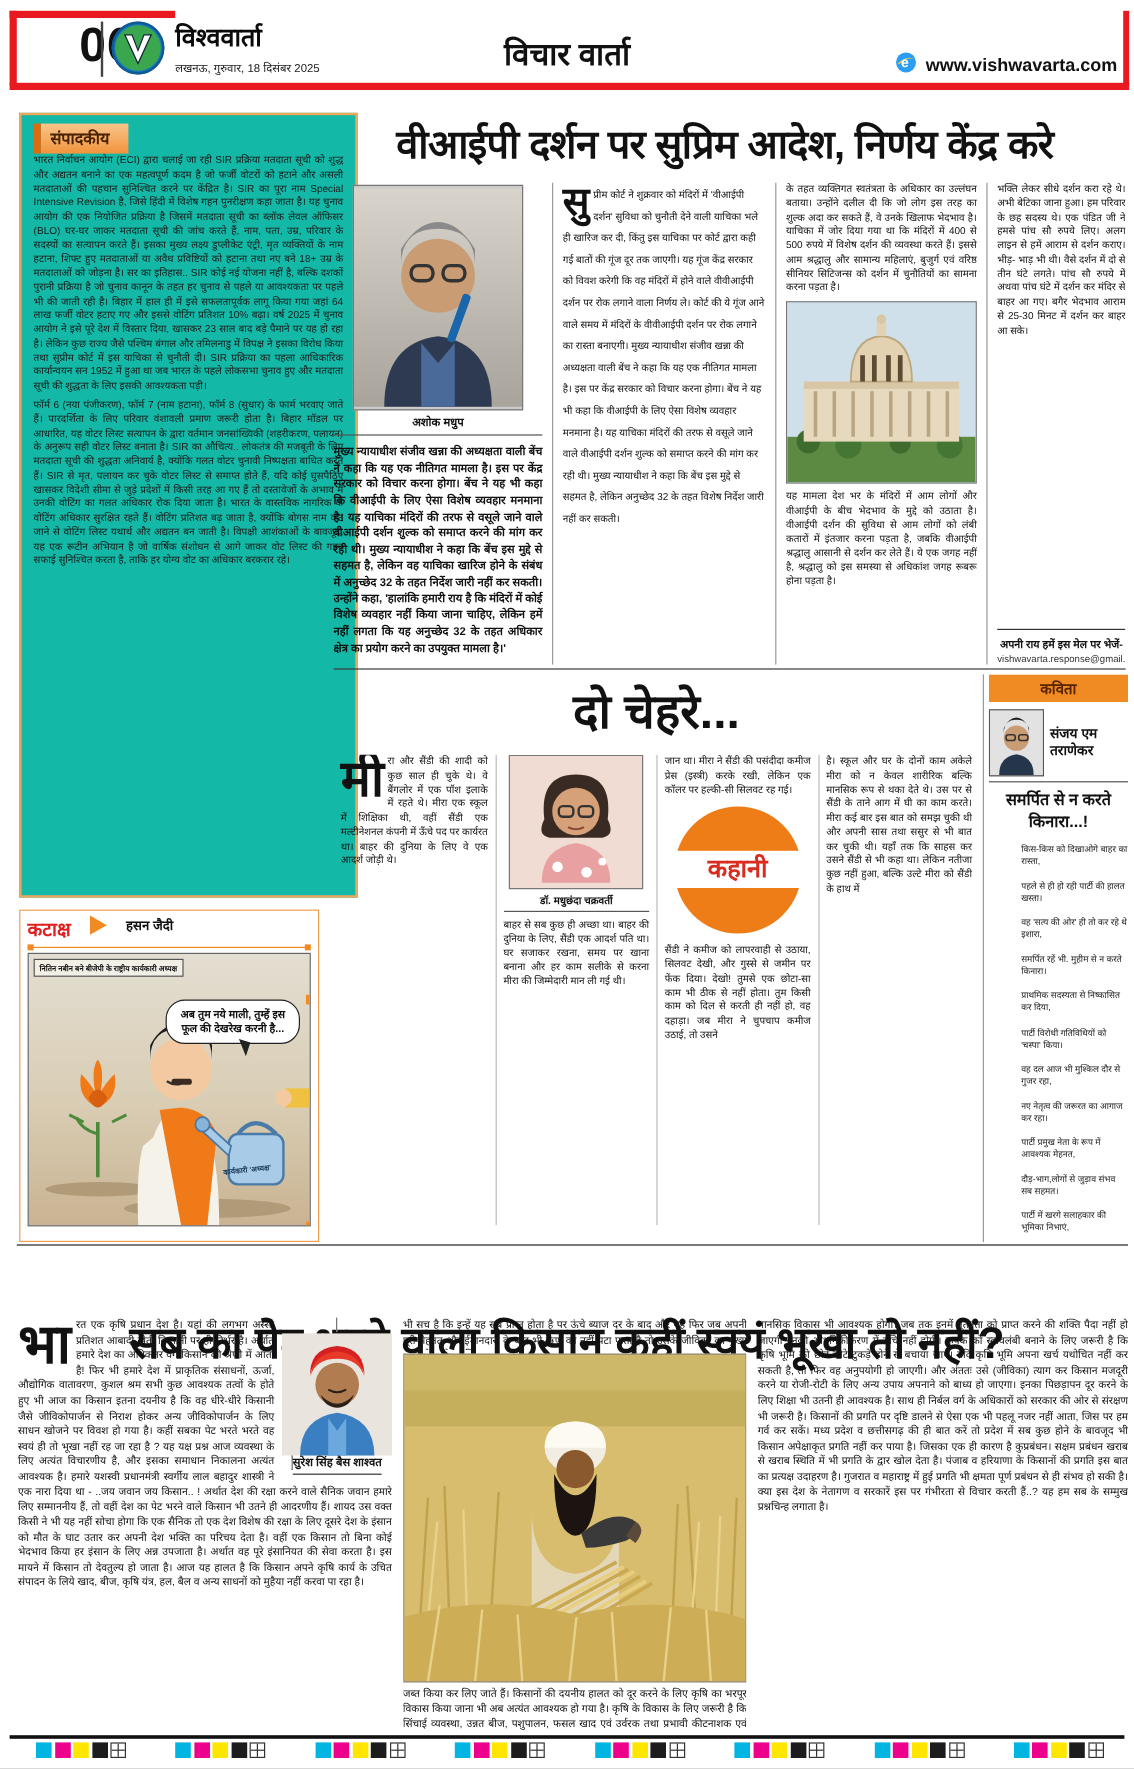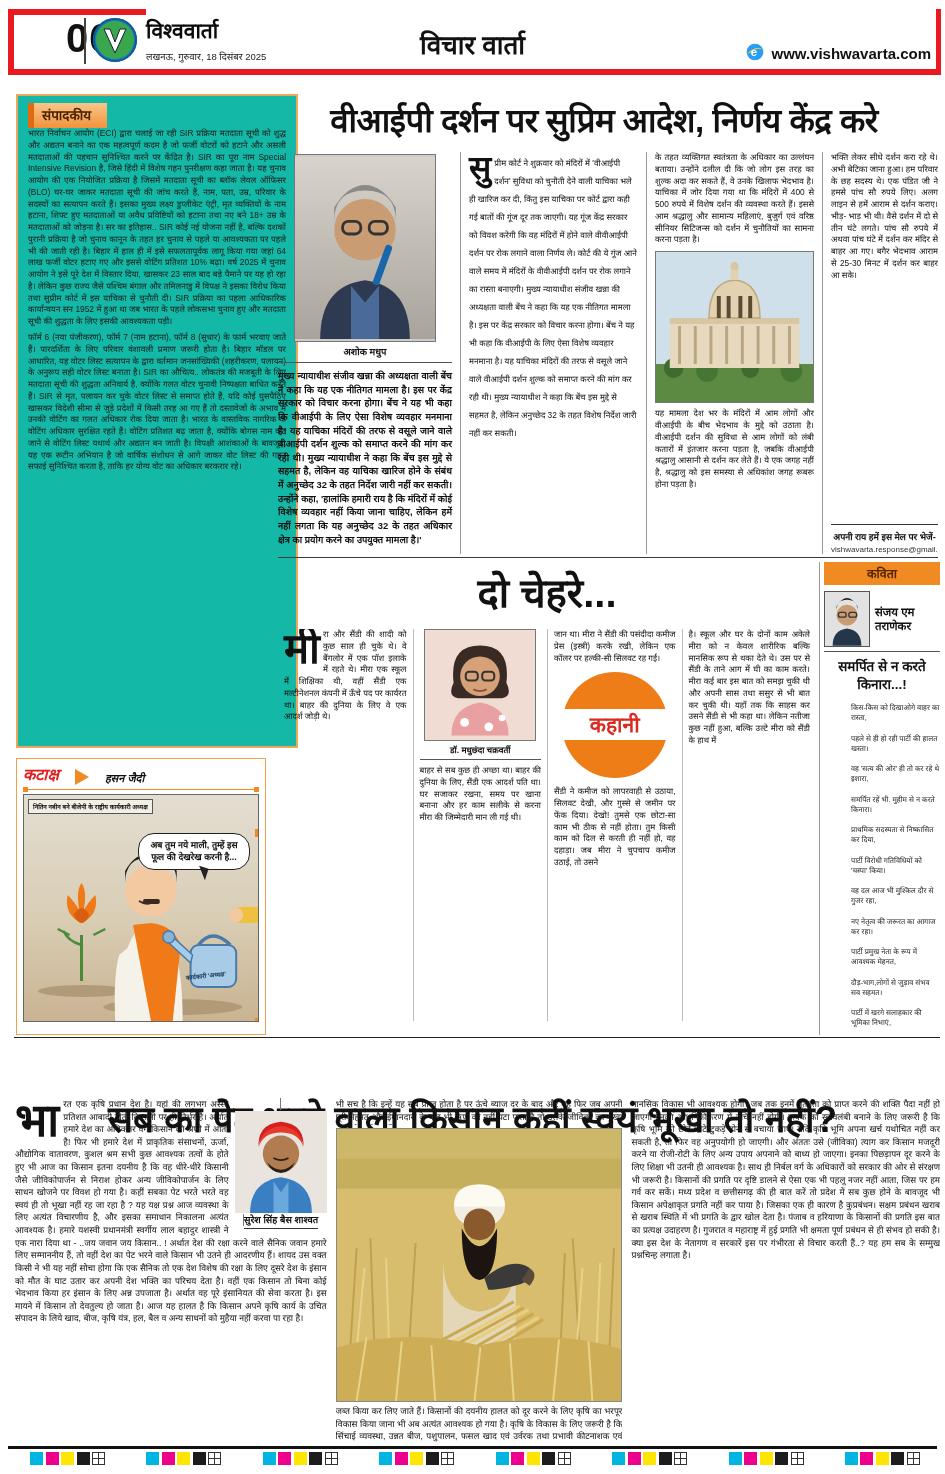--- a/index.html
+++ b/index.html
@@ -72,21 +72,21 @@
   .poet-photo { width:46px; height:56px; border:1px solid #555; background:#ddd; flex:0 0 auto; }
   .poet-photo svg { display:block; width:100%; height:100%; }
   .poet-name { font-size:11.5px; font-weight:bold; line-height:1.25; }
   .poem-rule { border-top:1px solid #555; margin:3px 0 6px 0; }
   .poem-title { font-size:13.5px; font-weight:bold; text-align:center; line-height:1.3; margin-bottom:9px; }
   .poem-line { font-size:7.3px; margin-bottom:10.5px; color:#222;padding-left:27px; }
   .poem-endrule { border-top:1px solid #555; margin-top:2px; }
 
   
   .cartoonbox { position:absolute; left:16px; top:758px; width:250px; height:277px; border:1.5px solid #f0a050; padding:4px 6px; }
-  .kt-head { display:flex; align-items:flex-end; gap:16px;font-style:italic; }
+  .kt-head { display:flex; align-items:flex-start; gap:16px; }
   .kt-title { color:#e02020; font-weight:800; font-size:16px; }
   .kt-arrow { width:0; height:0; border-left:14px solid #f08a23; border-top:8px solid transparent; border-bottom:8px solid transparent; }
   .kt-artist { font-size:11px; font-weight:bold; }
   .kt-rule { border-top:1.5px solid #f08a23; margin:4px 0; position:relative; }
   .kt-rule::before, .kt-rule::after { content:""; position:absolute; top:-3px; width:5px; height:5px; background:#f08a23; }
   .kt-rule::before { left:0; } .kt-rule::after { right:0; }
   .cartoon { position:relative; width:100%; height:228px; border:1px solid #666; background:linear-gradient(#e3ded2 0%, #d9cdb4 55%, #c9b392 100%); overflow:hidden; }
   .cartoon svg.scene { position:absolute; left:0; top:0; width:100%; height:100%; }
   .kicker { position:absolute; left:4px; top:4px; background:#f2efe6; border:1px solid #555; font-size:6.3px; font-weight:bold; padding:2px 4px; max-width:150px; }
   .bubble { position:absolute; right:8px; top:38px; width:112px; background:#fff; border:1.5px solid #222; border-radius:16px; padding:6px 8px; font-size:9px; font-weight:bold; text-align:center; line-height:1.3; }

